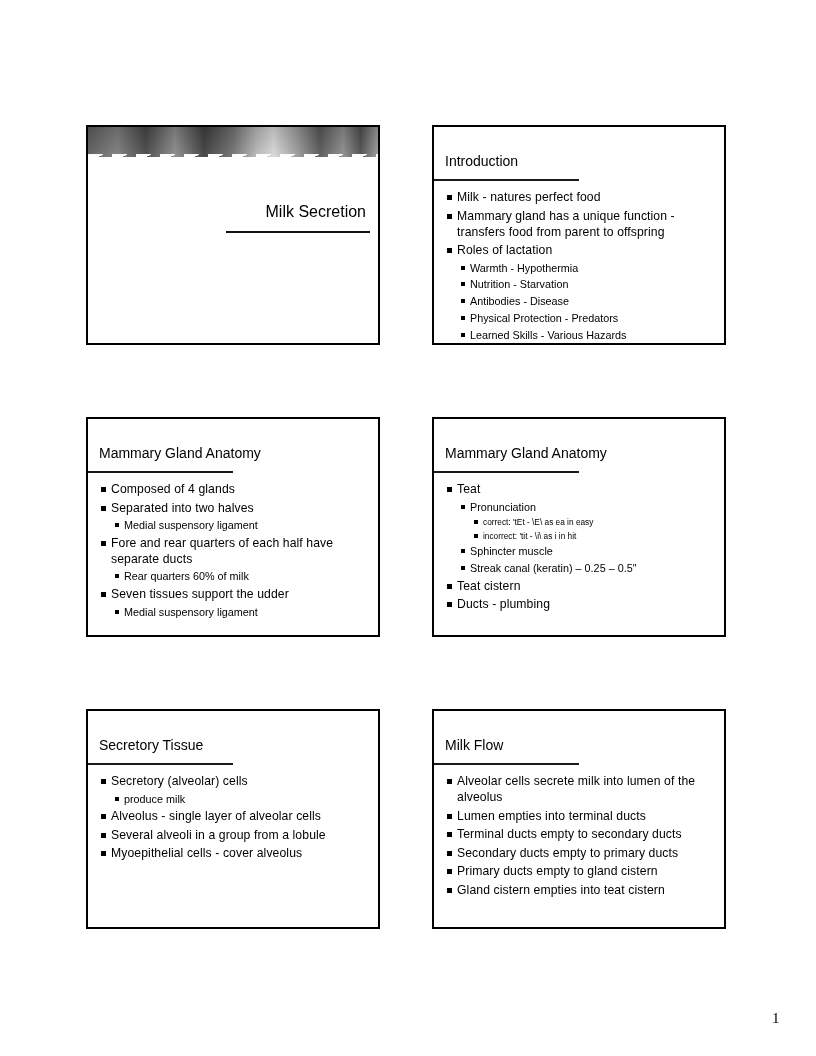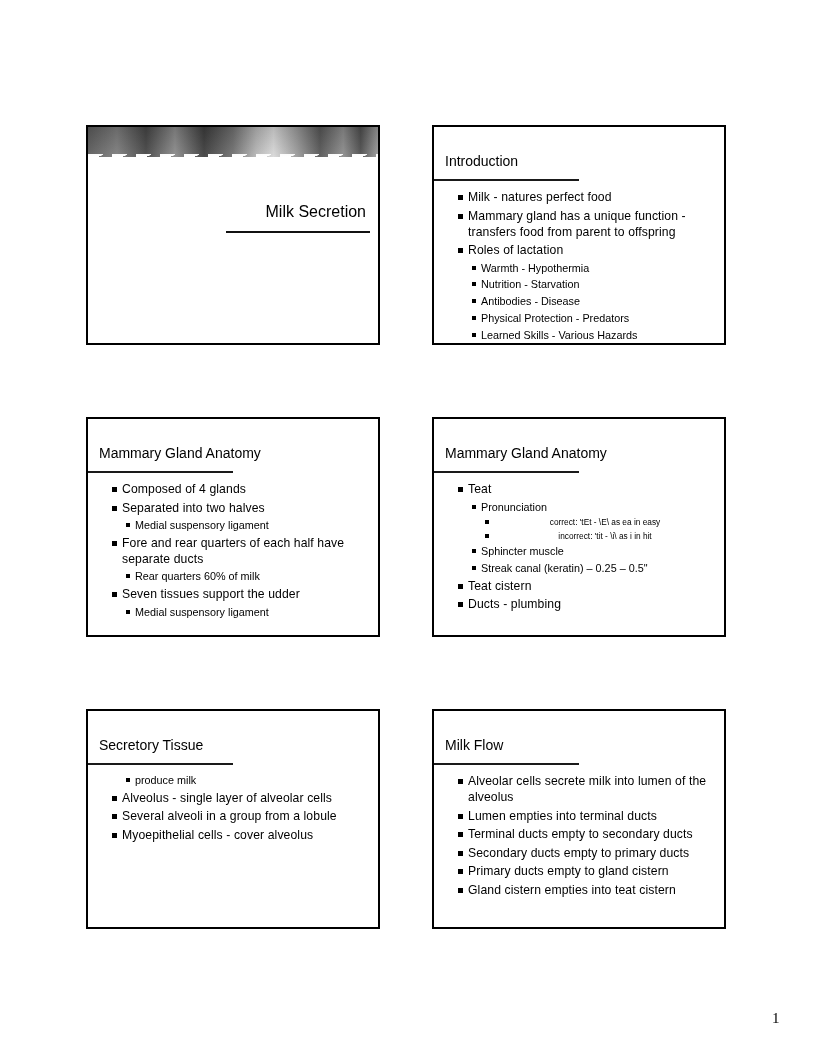--- a/index.html
+++ b/index.html
@@ -41,40 +41,39 @@
       position: absolute; left: 138px; width: 144px; top: 104px; height: 2px; background: #111;
     }
 
     .slide-title {
       position: absolute; left: 11px; top: 26px; font-size: 14px; white-space: nowrap;
     }
     .title-rule {
       position: absolute; left: 0; top: 52px; width: 145px; height: 2px; background: #1a1a1a;
     }
     .body {
-      position: absolute; left: 23px; top: 62px; right: 8px;
+      position: absolute; left: 12px; top: 62px; right: 8px;
     }
     .item {
       position: relative; padding-left: 11px; font-size: 12.2px; line-height: 16px;
       margin-bottom: 2.5px; letter-spacing: 0.1px;
     }
     .item::before {
       content: ""; position: absolute; left: 1px; top: 6px; width: 5px; height: 5px; background: #000;
     }
     .sub {
       position: relative; padding-left: 24px; font-size: 10.8px; line-height: 14px;
       margin-bottom: 2.8px;
     }
     .sub::before {
       content: ""; position: absolute; left: 15px; top: 5px; width: 4px; height: 4px; background: #000;
     }
     .subsub {
       position: relative; padding-left: 37px; font-size: 8.3px; line-height: 12px;
       margin-bottom: 2px;
-      text-align: center;
     }
     .subsub::before {
       content: ""; position: absolute; left: 28px; top: 4px; width: 4px; height: 4px; background: #000;
     }
     .page-number {
       position: absolute; left: 772px; top: 1010px; font-family: "Liberation Serif", serif; font-size: 15px;
     }
   </style>
 </head>
 <body>
@@ -127,20 +126,21 @@
     <div class="sub">Streak canal (keratin) – 0.25 – 0.5"</div>
     <div class="item">Teat cistern</div>
     <div class="item">Ducts - plumbing</div>
   </div>
 </div>
 
 <div class="slide s5">
   <div class="slide-title">Secretory Tissue</div>
   <div class="title-rule"></div>
   <div class="body">
+    <div class="item">Secretory (alveolar) cells</div>
     <div class="sub">produce milk</div>
     <div class="item">Alveolus - single layer of alveolar cells</div>
     <div class="item">Several alveoli in a group from a lobule</div>
     <div class="item">Myoepithelial cells - cover alveolus</div>
   </div>
 </div>
 
 <div class="slide s6">
   <div class="slide-title">Milk Flow</div>
   <div class="title-rule"></div>

